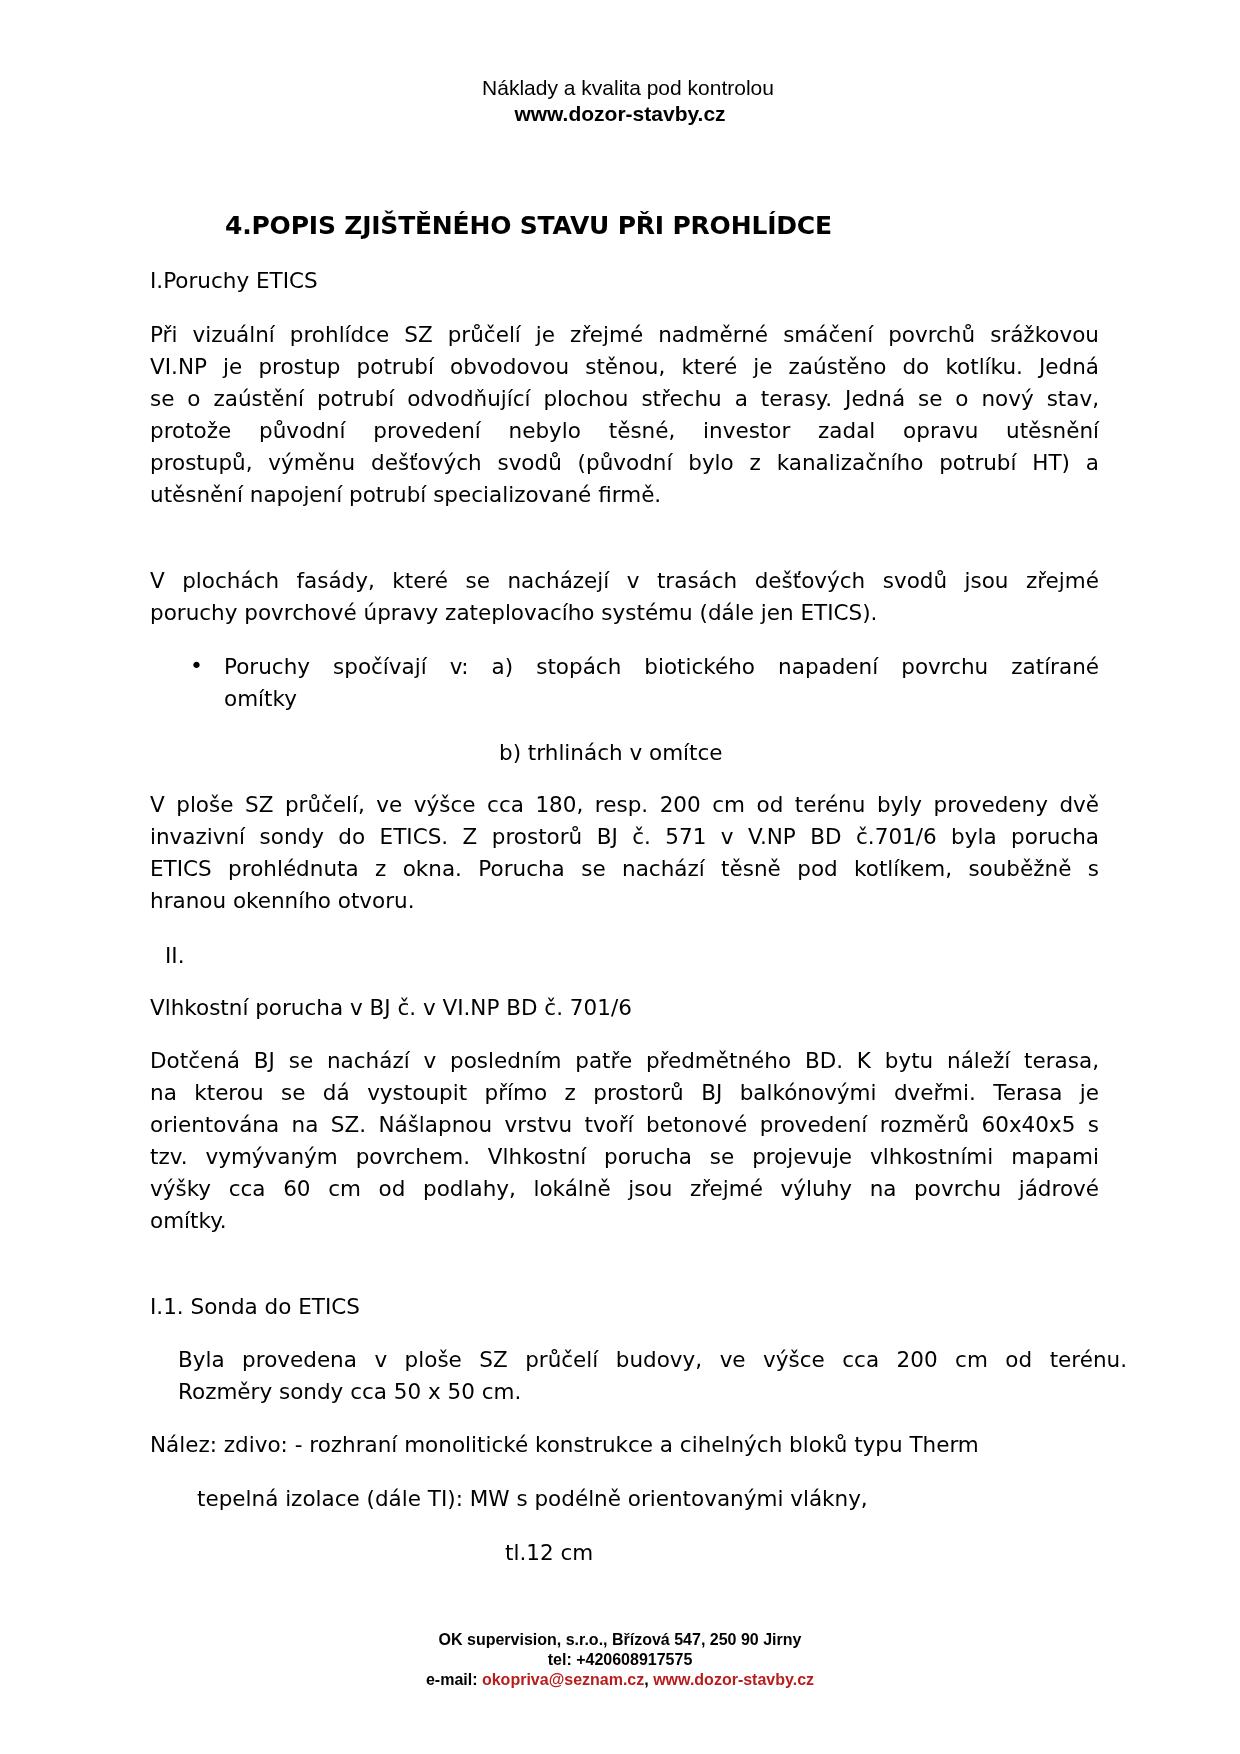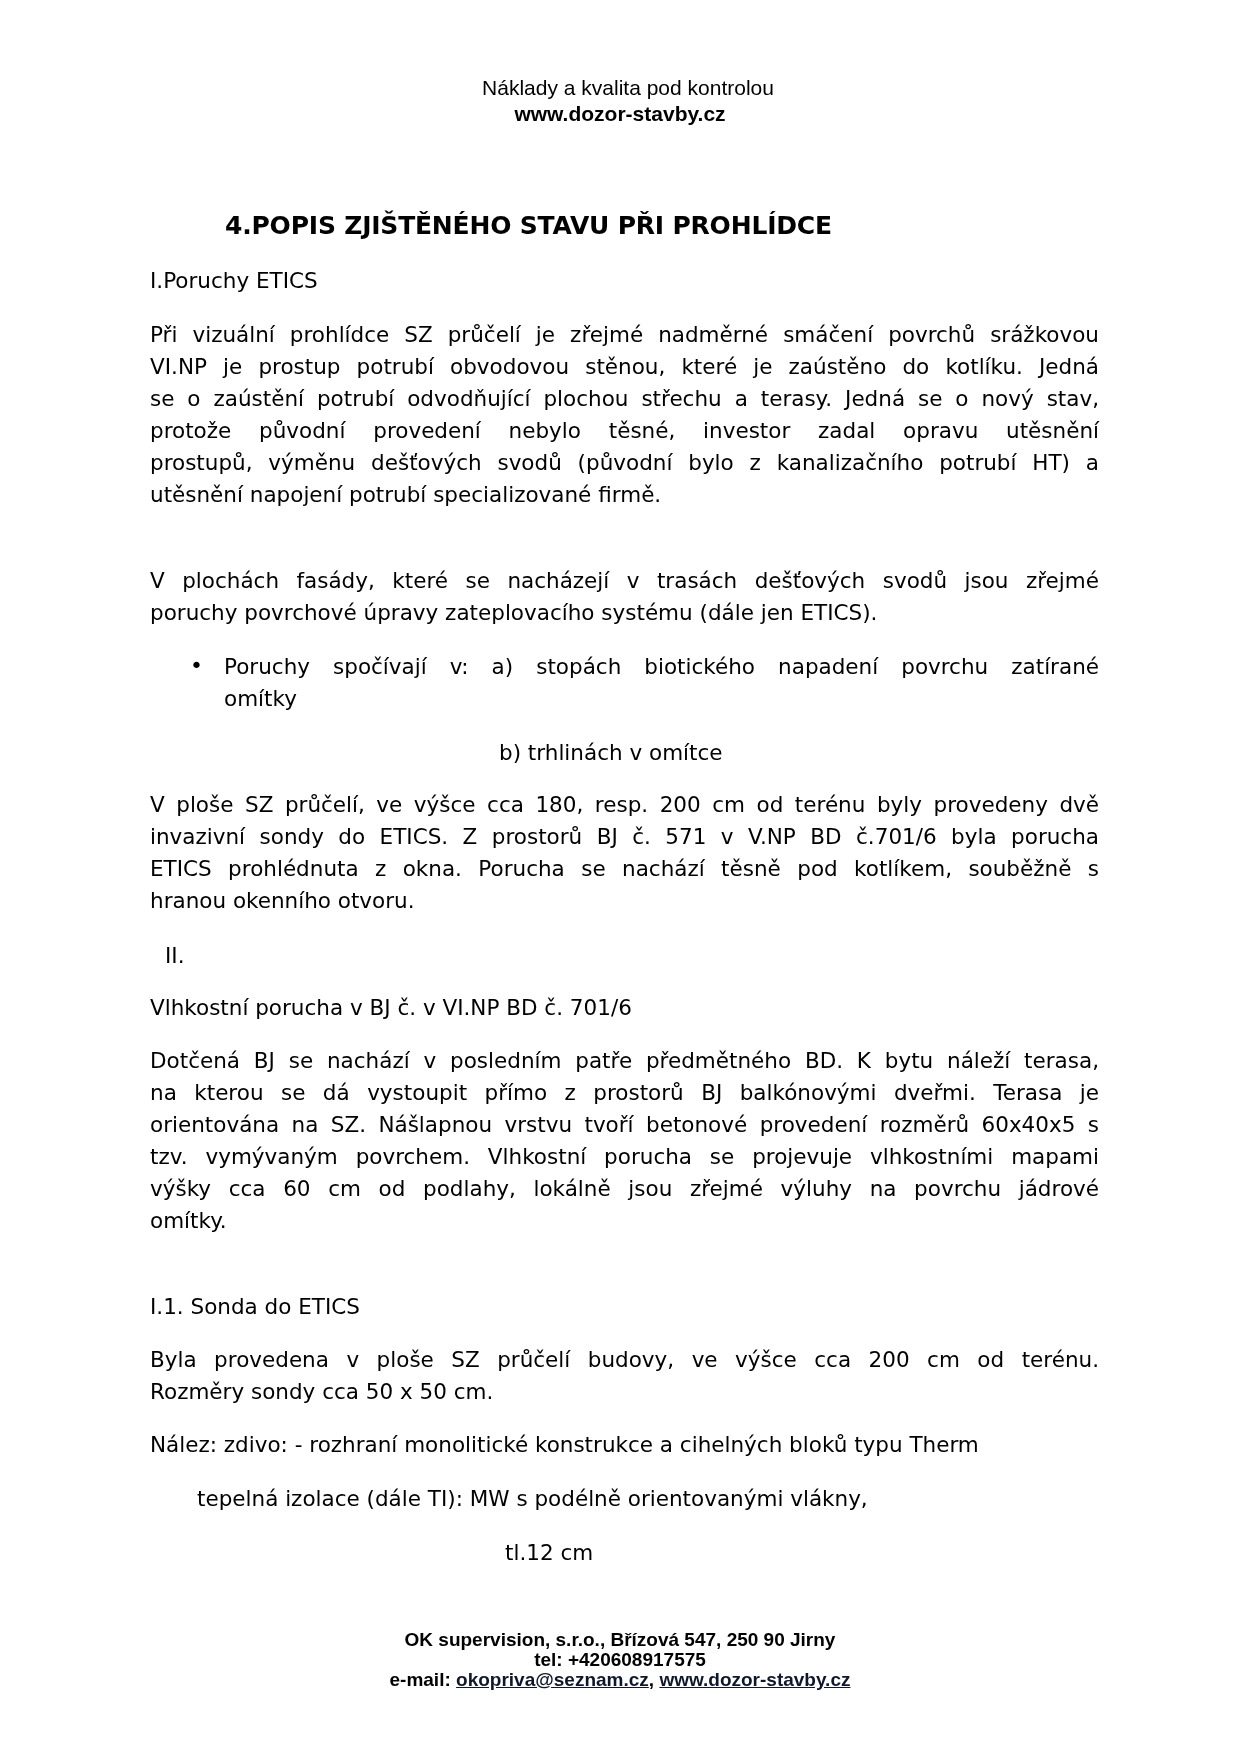--- a/index.html
+++ b/index.html
@@ -8,22 +8,22 @@
   .hdr { left: 0; width: 1240px; text-align: center; font-family: "Liberation Sans", sans-serif; font-size: 21px; line-height: 26px; }
   .hdr1 { top: 75px; padding-left: 8px; }
   .hdr2 { top: 101px; font-weight: bold; }
   .title { left: 225px; top: 211px; font-family: "DejaVu Sans", sans-serif; font-weight: bold; font-size: 25px; letter-spacing: -0.2px; }
   .body-text { font-family: "DejaVu Sans", sans-serif; font-size: 21.5px; line-height: 32px; }
   .block { left: 150px; width: 949px; }
   .line { display: block; text-align: justify; text-align-last: justify; white-space: nowrap; }
   .line.last { text-align-last: left; }
   .bullet-dot { left: 190px; top: 653px; font-family: "DejaVu Sans", sans-serif; font-size: 22px; }
   .bullet { left: 224px; width: 875px; }
-  .footer { left: 0; width: 1240px; text-align: center; font-family: "Liberation Sans", sans-serif; font-weight: bold; font-size: 19px; line-height: 19.5px; }
-  .footer a { color: #0f172a; text-decoration: underline; }
+  .footer { left: 0; width: 1240px; text-align: center; font-family: "Liberation Sans", sans-serif; font-weight: bold; font-size: 16px; line-height: 19.5px; }
+  .footer a { color: #b91c1c; }
 </style>
 </head>
 <body>
 
 <div class="abs hdr hdr1">Náklady a kvalita pod kontrolou</div>
 <div class="abs hdr hdr2">www.dozor-stavby.cz</div>
 
 <div class="abs title">4.POPIS ZJIŠTĚNÉHO STAVU PŘI PROHLÍDCE</div>
 
 <div class="abs body-text block" style="top:265px;">I.Poruchy ETICS</div>
@@ -63,21 +63,21 @@
   <span class="line">Dotčená BJ se nachází v posledním patře předmětného BD. K bytu náleží terasa,</span>
   <span class="line">na kterou se dá vystoupit přímo z prostorů BJ balkónovými dveřmi. Terasa je</span>
   <span class="line">orientována na SZ. Nášlapnou vrstvu tvoří betonové provedení rozměrů 60x40x5 s</span>
   <span class="line">tzv. vymývaným povrchem. Vlhkostní porucha se projevuje vlhkostními mapami</span>
   <span class="line">výšky cca 60 cm od podlahy, lokálně jsou zřejmé výluhy na povrchu jádrové</span>
   <span class="line last">omítky.</span>
 </div>
 
 <div class="abs body-text block" style="top:1291px;">I.1. Sonda do ETICS</div>
 
-<div class="abs body-text block" style="top:1344px;">
+<div class="abs body-text block" style="top:1344px;margin-left:28px;">
   <span class="line">Byla provedena v ploše SZ průčelí budovy, ve výšce cca 200 cm od terénu.</span>
   <span class="line last">Rozměry sondy cca 50 x 50 cm.</span>
 </div>
 
 <div class="abs body-text" style="left:150px; top:1429px;">Nález: zdivo: - rozhraní monolitické konstrukce a cihelných bloků typu Therm</div>
 <div class="abs body-text" style="left:197px; top:1483px;">tepelná izolace (dále TI): MW s podélně orientovanými vlákny,</div>
 <div class="abs body-text" style="left:505px; top:1537px;">tl.12 cm</div>
 
 <div class="abs footer" style="top:1630px;">OK supervision, s.r.o., Břízová 547,  250 90  Jirny</div>
 <div class="abs footer" style="top:1650px;">tel: +420608917575</div>

